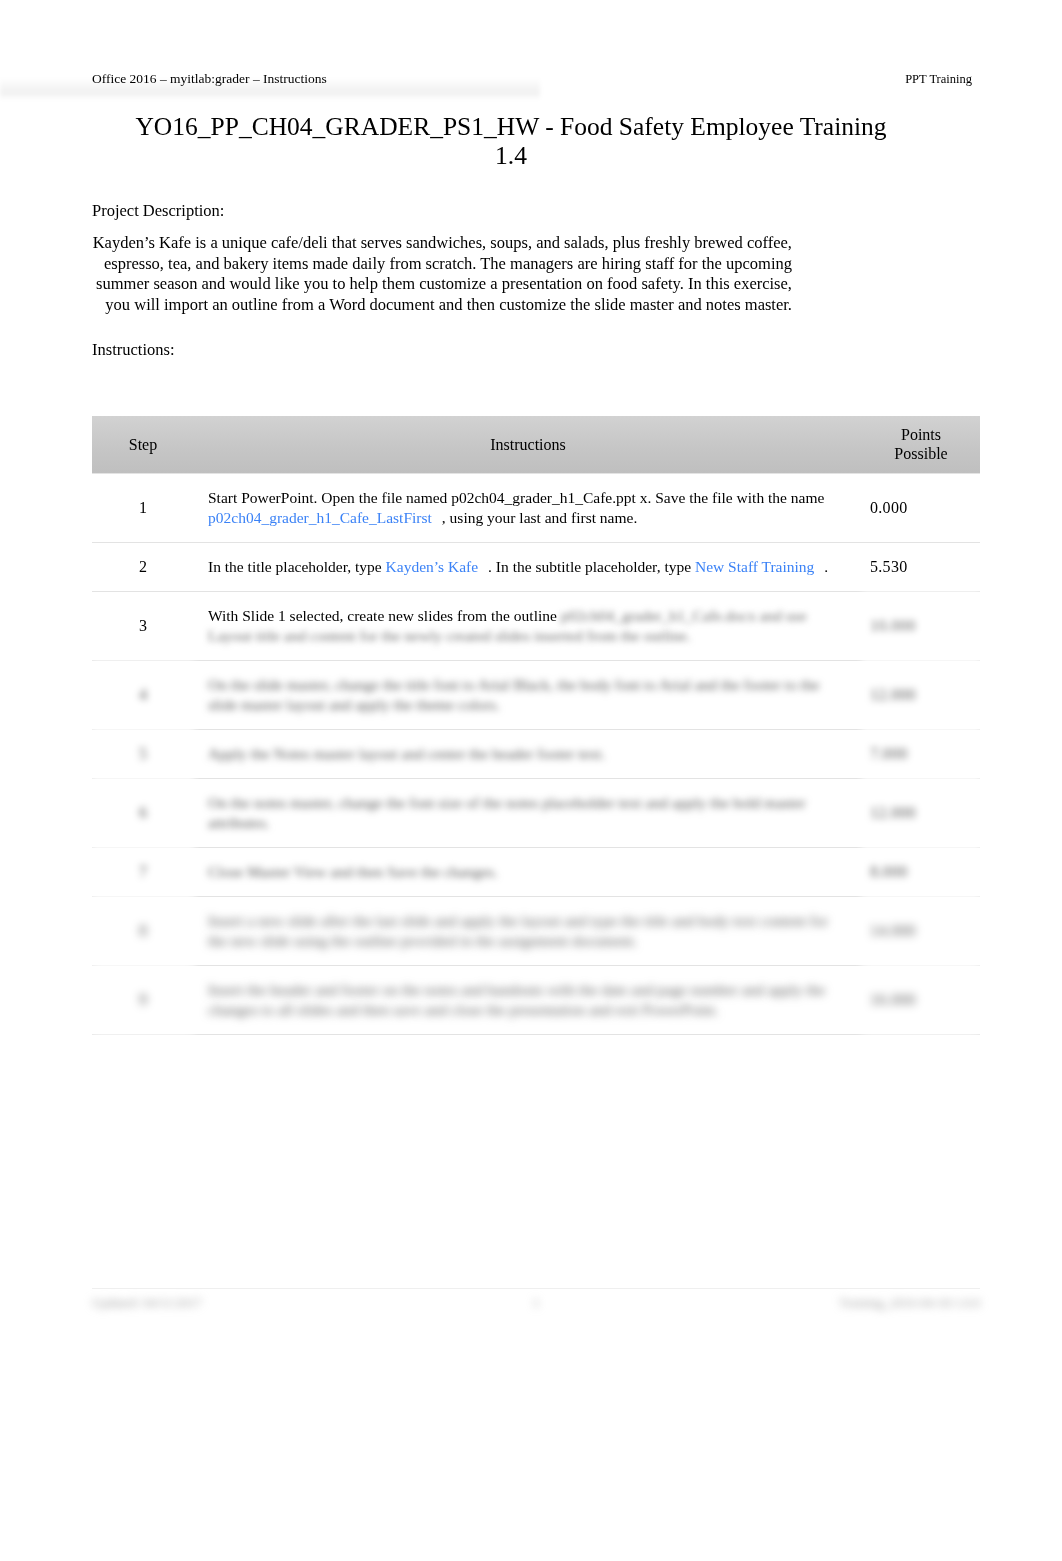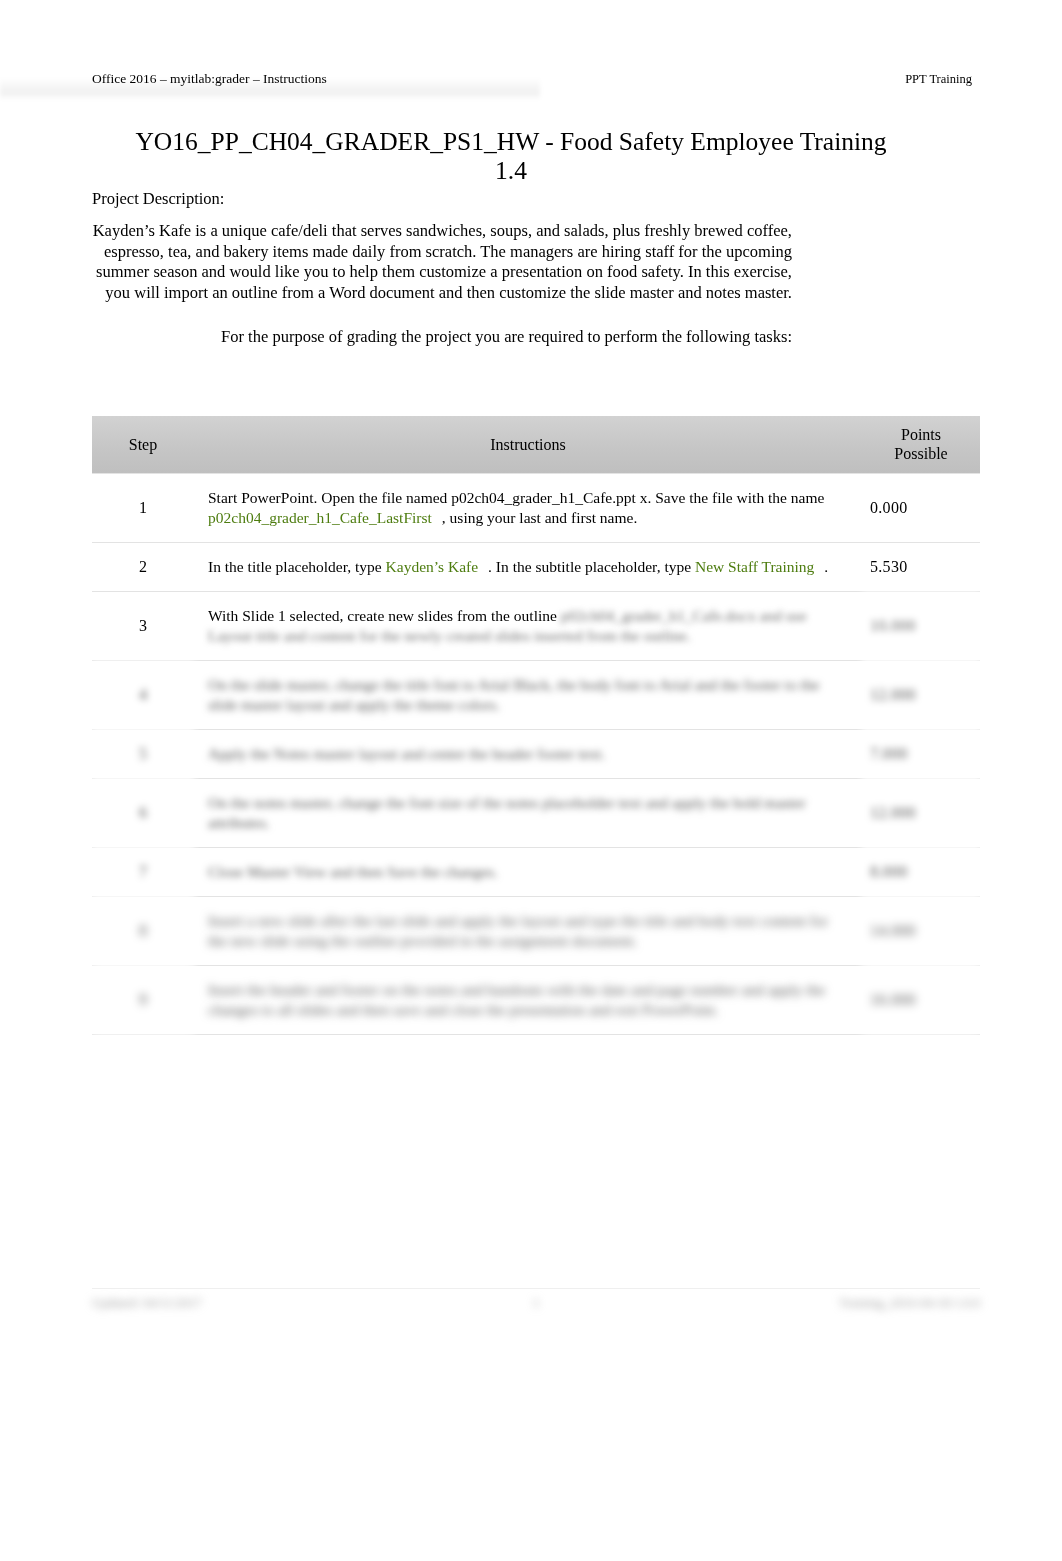--- a/index.html
+++ b/index.html
@@ -43,34 +43,34 @@
   }
   .header-right {
     white-space: nowrap;
     font-size: 12.5px;
   }
 
   
   .doc-title {
     position: absolute;
     left: 131px;
-    top: 127px;
+    top: 112px;
     width: 760px;
     text-align: center;
     font-size: 25.5px;
     line-height: 29px;
     font-weight: normal;
     margin: 0;
   }
 
   
   .body-block {
     position: absolute;
     left: 92px;
-    top: 188px;
+    top: 200px;
     width: 700px;
   }
   .label-line {
     font-size: 16.5px;
     line-height: 21px;
     margin: 0 0 12px 0;
   }
   .para {
     font-size: 16.5px;
     line-height: 20.5px;
@@ -120,21 +120,21 @@
     letter-spacing: 0.3px;
   }
   .grader-table tbody td.instr-cell {
     text-align: left;
     padding-left: 14px;
     padding-right: 18px;
   }
   .row-tall td { padding-top: 20px; padding-bottom: 20px; }
 
   .link-text {
-    color: #4d7c0f;
+    color: #3b82f6;
   }
   .gap { display: inline-block; width: 10px; }
 
   
   .blurred {
     filter: blur(3.6px);
     color: #565656;
     user-select: none;
   }
   .blurred-soft {
@@ -183,21 +183,21 @@
 <div class="header">
   <span class="header-left">Office 2016 – myitlab:grader – Instructions</span>
   <span class="header-right">PPT Training</span>
 </div>
 
 <h1 class="doc-title">YO16_PP_CH04_GRADER_PS1_HW - Food Safety Employee Training 1.4</h1>
 
 <div class="body-block">
   <p class="label-line">Project Description:</p>
   <p class="para">Kayden’s Kafe is a unique cafe/deli that serves sandwiches, soups, and salads, plus freshly brewed coffee, espresso, tea, and bakery items made daily from scratch. The managers are hiring staff for the upcoming summer season and would like you to help them customize a presentation on food safety. In this exercise, you will import an outline from a Word document and then customize the slide master and notes master.</p>
-  <p class="para">For the purpose of grading the project you are required to perform the following tasks:</p>
+  <p class="label-line">Instructions:</p>
 </div>
 
 <table class="grader-table">
   <colgroup>
     <col class="c-step">
     <col class="c-instr">
     <col class="c-pts">
   </colgroup>
   <thead>
     <tr>

